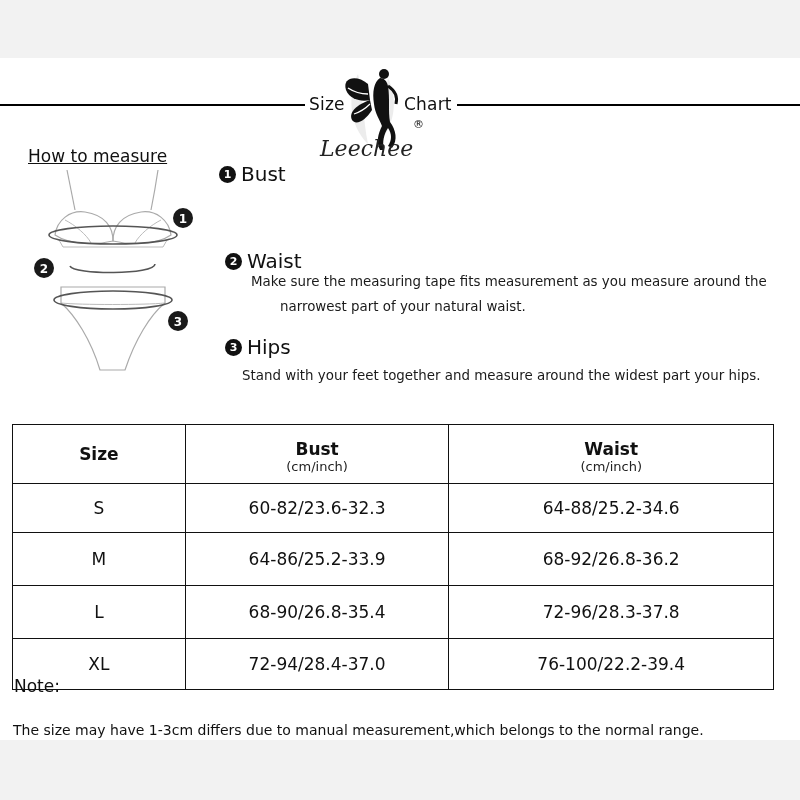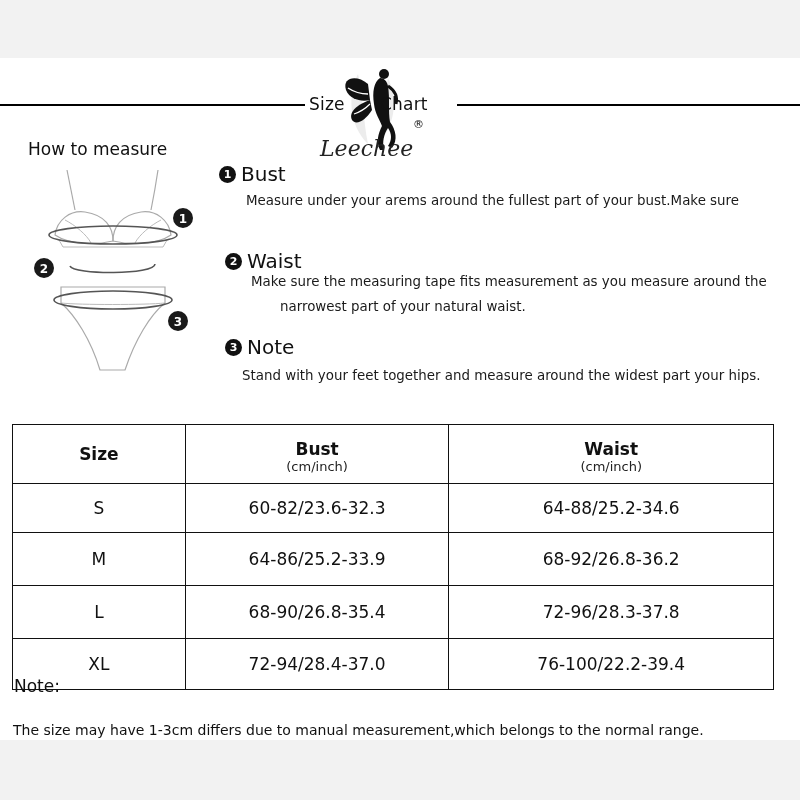--- a/index.html
+++ b/index.html
@@ -6,26 +6,26 @@
   html, body { width: 800px; height: 800px; overflow: hidden; background: #f2f2f2; }
   body { position: relative; font-family: "DejaVu Sans", "Liberation Sans", sans-serif; color: #111; }
   .sheet { position: absolute; left: 0; top: 58px; width: 800px; height: 682px; background: #ffffff; }
 
   
   .rule { position: absolute; top: 104px; height: 2px; background: #000; }
   .rule.left { left: 0; width: 305px; }
   .rule.right { left: 457px; width: 343px; }
   .title-word { position: absolute; top: 94px; font-size: 17px; color: #111; letter-spacing: 0.2px; }
   .title-size { left: 309px; }
-  .title-chart { left: 380px; }
+  .title-chart { left: 404px; }
   .logo { position: absolute; left: 318px; top: 64px; width: 110px; height: 96px; }
   .reg { position: absolute; left: 413px; top: 118px; font-size: 11px; color: #111; }
 
   
-  .how-title { position: absolute; left: 28px; top: 139px; font-size: 17px; color: #111; }
+  .how-title { position: absolute; left: 28px; top: 146px; font-size: 17px; color: #111; text-decoration: underline; }
   .figure { position: absolute; left: 25px; top: 165px; width: 175px; height: 210px; }
 
   
   .step-head { position: absolute; display: flex; align-items: center; font-size: 20px; color: #111; }
   .step-num { width: 17px; height: 17px; border-radius: 50%; background: #111; color: #fff; font-size: 11px; font-weight: bold; display: inline-flex; align-items: center; justify-content: center; margin-right: 5px; }
   .step-body { position: absolute; font-size: 13.4px; line-height: 25px; color: #1a1a1a; }
 
   
   table.size-table { position: absolute; left: 12px; top: 424px; width: 762px; border-collapse: collapse; }
   .size-table th, .size-table td { border: 1.5px solid #111; text-align: center; vertical-align: middle; font-weight: normal; color: #111; }
@@ -104,35 +104,34 @@
 
   <circle cx="153" cy="156" r="10" fill="#1a1a1a"></circle>
   <text x="153" y="160.5" font-size="12" font-weight="bold" fill="#fff" text-anchor="middle" font-family="DejaVu Sans, sans-serif">3</text>
 </svg>
 
 <div class="step-head" style="left:219px; top:162px;">
   <span class="step-num">1</span>
   <span>Bust</span>
 </div>
 <div class="step-body" style="left:246px; top:188px;">
-  <div>Measure under your arems around the fullest part of your bust.Make sure</div>
 </div>
 
 <div class="step-head" style="left:225px; top:249px;">
   <span class="step-num">2</span>
   <span>Waist</span>
 </div>
 <div class="step-body" style="left:251px; top:269px;">
   <div>Make sure the measuring tape fits measurement as you measure around the</div>
   <div style="padding-left:5px;margin-left:24px;">narrowest part of your natural waist.</div>
 </div>
 
 <div class="step-head" style="left:225px; top:335px;">
   <span class="step-num">3</span>
-  <span>Note</span>
+  <span>Hips</span>
 </div>
 <div class="step-body" style="left:242px; top:363px;">
   <div>Stand with your feet together and measure around the widest part your hips.</div>
 </div>
 
 <table class="size-table">
   <thead>
     <tr>
       <th class="col-size">
         <span class="th-main" style="margin-top:0;">Size</span>

